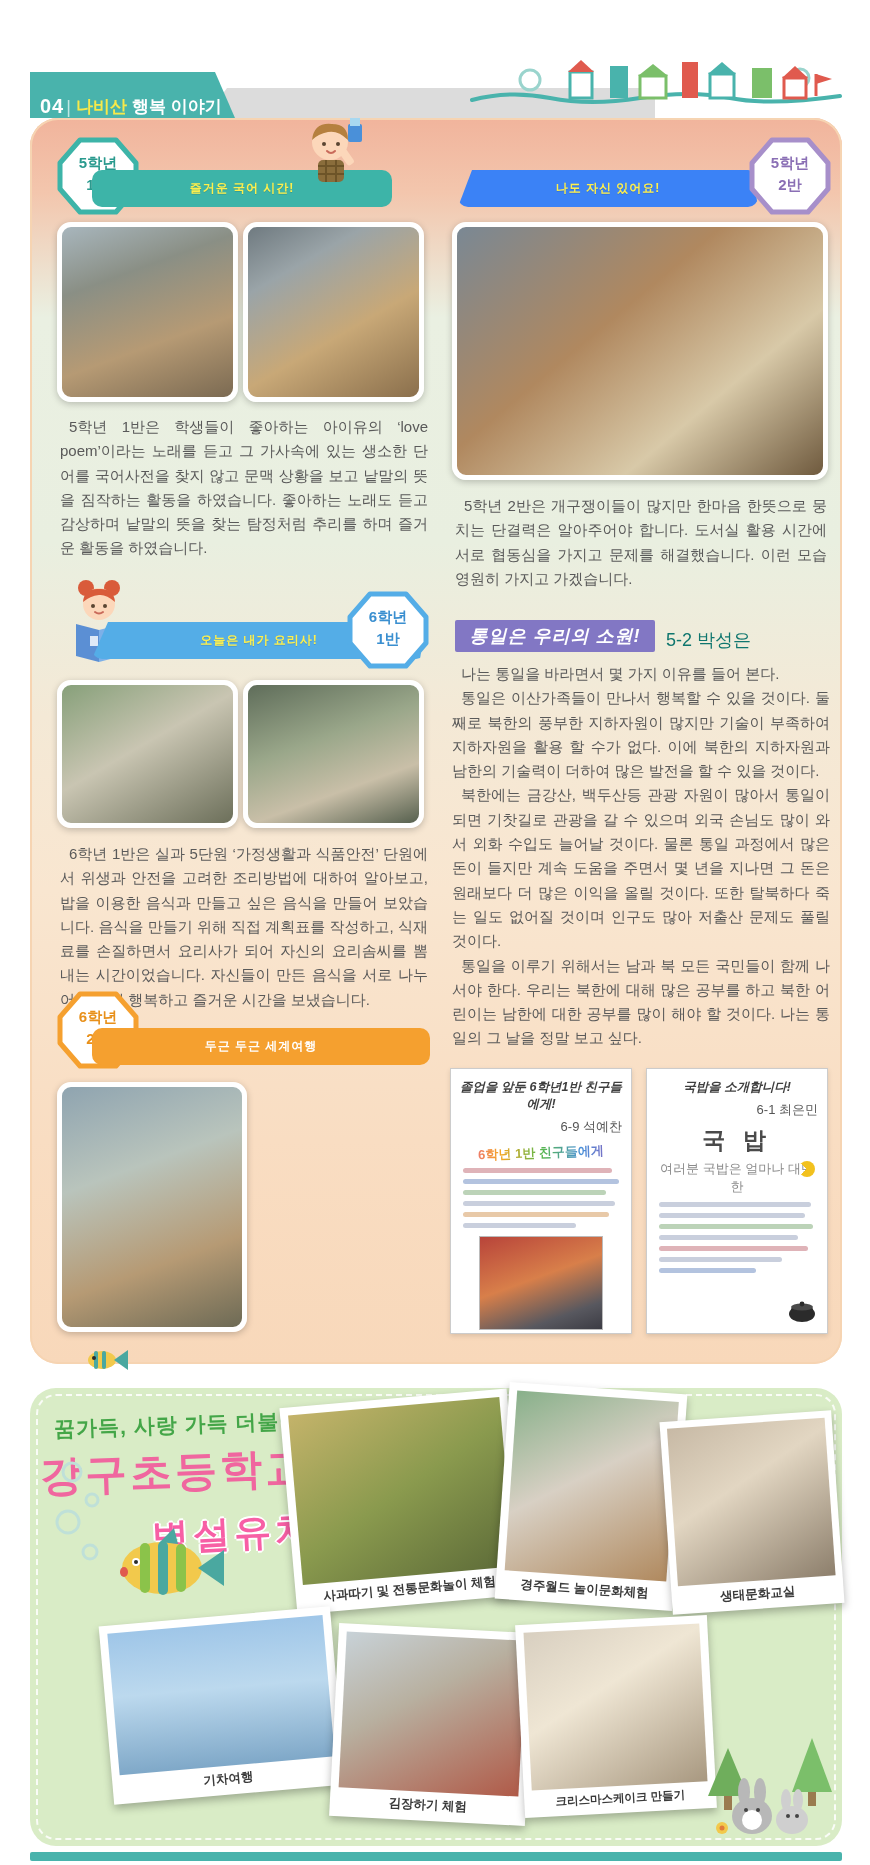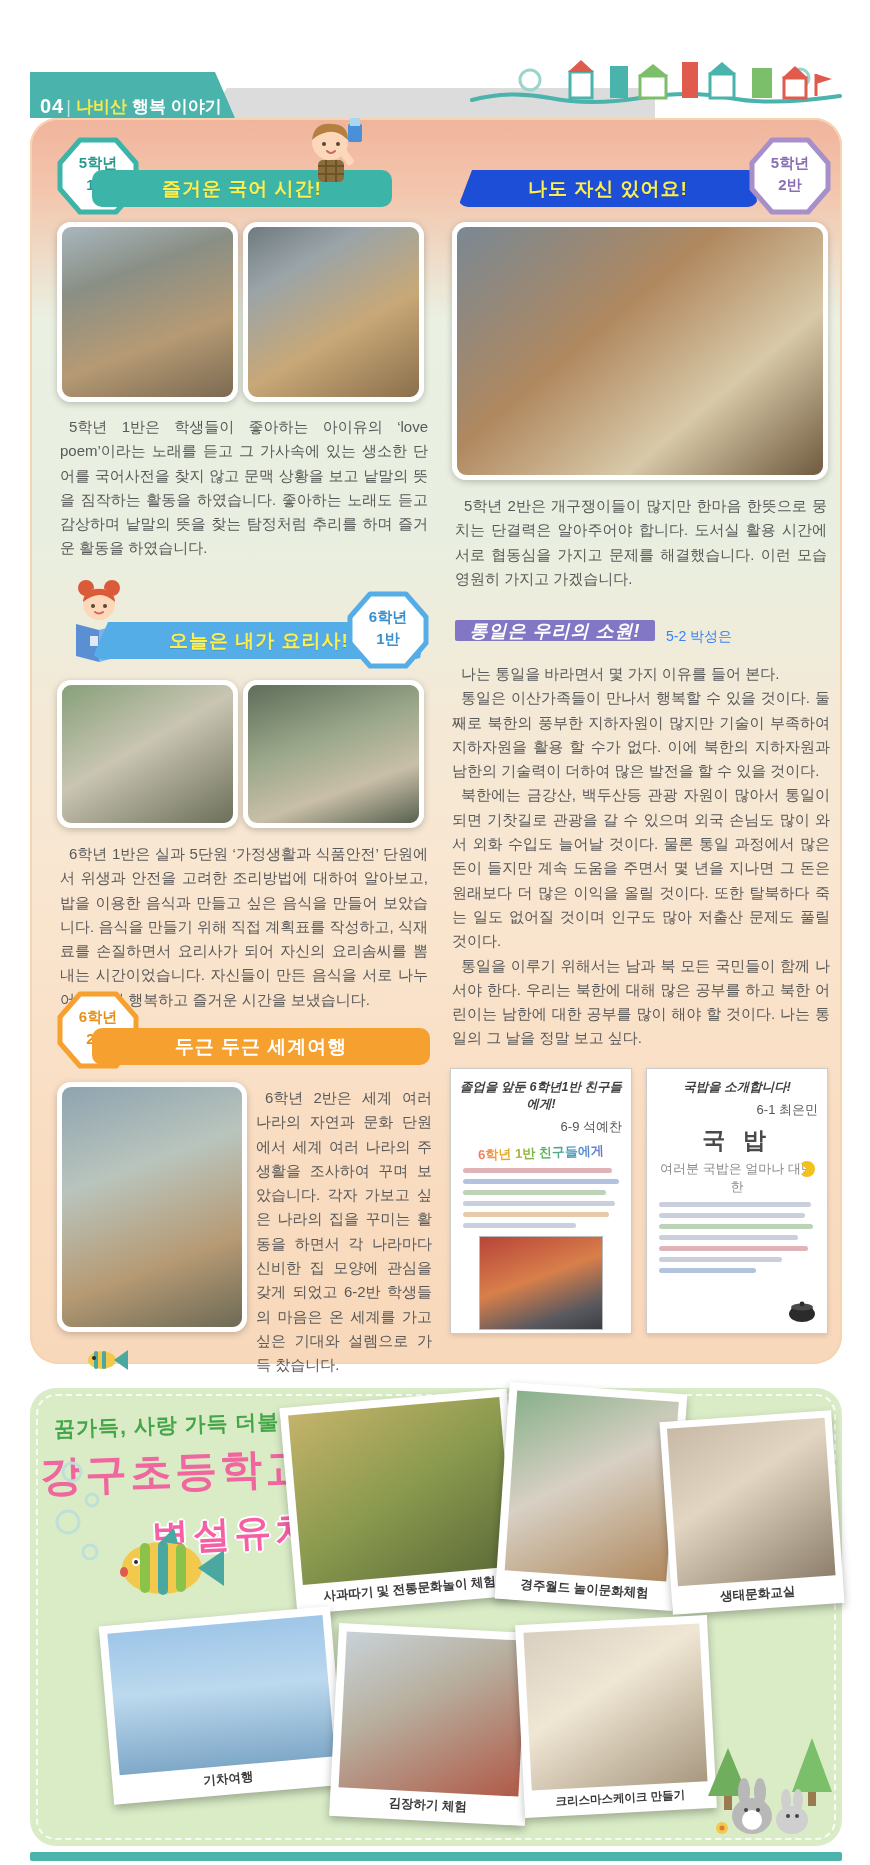--- a/index.html
+++ b/index.html
@@ -25,36 +25,36 @@
     box-shadow:0 0 0 2px #f6d4b2 inset;}
 
   
   .badge{width:84px;height:80px;}
   .badge svg{position:absolute;left:0;top:0;}
   .badge .btxt{position:absolute;left:0;top:16px;width:100%;text-align:center;
                font-weight:bold;font-size:15px;line-height:1.45;}
 
   
   .banner{height:37px;border-radius:10px;display:flex;align-items:center;justify-content:center;
-          font-weight:bold;font-size:19px;letter-spacing:1px;text-align:center;}
+          font-weight:bold;font-size:12px;letter-spacing:1px;text-align:center;}
   .banner.yellow-text{color:#fdef4d;text-shadow:0 1px 0 rgba(0,0,0,.12);}
   .banner.white-text{color:#ffffff;}
 
   
   .photo{border:5px solid #ffffff;border-radius:14px;box-shadow:0 2px 7px rgba(0,0,0,.22);
          box-sizing:border-box;}
 
   .para{font-size:15px;line-height:1.62;color:#595959;text-align:justify;}
   .para p{margin:0;text-indent:9px;}
 
   
   .uni-label{background:#8277c4;color:#ffffff;font-weight:bold;font-style:italic;
              font-size:18px;display:flex;align-items:center;justify-content:center;
              border-radius:2px;letter-spacing:1px;}
-  .uni-author{font-size:14px;color:#3b82f6;text-align:center;}
+  .uni-author{font-size:18px;color:#0f766e;text-align:center;}
 
   
   .card{background:#ffffff;border:1px solid #cccccc;box-sizing:border-box;padding:10px 9px;
         box-shadow:0 2px 5px rgba(0,0,0,.12);}
   .card .ctitle{font-size:12.5px;font-weight:bold;color:#3f3f3f;text-align:center;font-style:italic;}
   .card .cauthor{font-size:13px;color:#555;text-align:right;margin-top:5px;}
   .rainbow{display:block;text-align:center;font-weight:bold;font-size:13px;margin-top:8px;
            background:linear-gradient(90deg,#e85aa0,#f5a623,#59b84b,#4a90d9,#9b59b6);
            -webkit-background-clip:text;background-clip:text;color:transparent;transform:rotate(-2deg);}
   .headline-gukbap{display:block;text-align:center;font-weight:bold;font-size:23px;color:#4a4a4a;
@@ -155,38 +155,38 @@
     <rect x="20" y="44" width="26" height="22" rx="5" fill="#8a6d3b"></rect>
     <path d="M20 50 h26 M20 58 h26 M28 44 v22 M38 44 v22" stroke="#6d5428" stroke-width="2"></path>
     <rect x="44" y="30" width="8" height="20" rx="3" fill="#fcd7ba" transform="rotate(-35 48 40)"></rect>
   </svg>
   <div class="abs photo f-class1" style="left:57px;top:222px;width:181px;height:180px;"></div>
   <div class="abs photo f-class2" style="left:243px;top:222px;width:181px;height:180px;"></div>
   <div class="abs para" style="left:60px;top:415px;width:368px;">
     <p>5학년 1반은 학생들이 좋아하는 아이유의 ‘love poem’이라는 노래를 듣고 그 가사속에 있는 생소한 단어를 국어사전을 찾지 않고 문맥 상황을 보고 낱말의 뜻을 짐작하는 활동을 하였습니다. 좋아하는 노래도 듣고 감상하며 낱말의 뜻을 찾는 탐정처럼 추리를 하며 즐거운 활동을 하였습니다.</p>
   </div>
 
-  <div class="abs banner yellow-text" style="left:458px;top:170px;width:300px;background:#1d4ed8;clip-path:polygon(14px 0,calc(100% - 6px) 0,100% 100%,0 100%);">
+  <div class="abs banner yellow-text" style="left:458px;top:170px;width:300px;background:#3b82f6;clip-path:polygon(14px 0,calc(100% - 6px) 0,100% 100%,0 100%);">
     <span>나도 자신 있어요!</span>
   </div>
   <div class="abs badge" style="left:748px;top:136px;">
     <svg width="84" height="80" viewBox="0 0 84 80">
         <polygon points="24,4 60,4 80,27 80,53 60,76 24,76 4,53 4,27" fill="#ffffff" stroke="#a78fca" stroke-width="5" stroke-linejoin="round"></polygon>
       </svg>
     <div class="btxt" style="color:#8a6fb5;">
       <span>5학년</span><br>
       <span>2반</span>
     </div>
   </div>
   <div class="abs photo f-library" style="left:452px;top:222px;width:376px;height:258px;"></div>
   <div class="abs para" style="left:455px;top:494px;width:372px;">
     <p>5학년 2반은 개구쟁이들이 많지만 한마음 한뜻으로 뭉치는 단결력은 알아주어야 합니다. 도서실 활용 시간에 서로 협동심을 가지고 문제를 해결했습니다. 이런 모습 영원히 가지고 가겠습니다.</p>
   </div>
 
-  <div class="abs uni-label" style="left:455px;top:620px;width:200px;height:21px;">
+  <div class="abs uni-label" style="left:455px;top:620px;width:200px;height:32px;">
     <span>통일은 우리의 소원!</span>
   </div>
   <div class="abs uni-author" style="left:666px;top:628px;">
     <span>5-2 박성은</span>
   </div>
   <div class="abs para" style="left:452px;top:662px;width:378px;">
     <p>나는 통일을 바라면서 몇 가지 이유를 들어 본다.</p>
     <p>통일은 이산가족들이 만나서 행복할 수 있을 것이다. 둘째로 북한의 풍부한 지하자원이 많지만 기술이 부족하여 지하자원을 활용 할 수가 없다. 이에 북한의 지하자원과 남한의 기술력이 더하여 많은 발전을 할 수 있을 것이다.</p>
     <p>북한에는 금강산, 백두산등 관광 자원이 많아서 통일이 되면 기찻길로 관광을 갈 수 있으며 외국 손님도 많이 와서 외화 수입도 늘어날 것이다. 물론 통일 과정에서 많은 돈이 들지만 계속 도움을 주면서 몇 년을 지나면 그 돈은 원래보다 더 많은 이익을 올릴 것이다. 또한 탈북하다 죽는 일도 없어질 것이며 인구도 많아 저출산 문제도 풀릴 것이다.</p>
     <p>통일을 이루기 위해서는 남과 북 모든 국민들이 함께 나서야 한다. 우리는 북한에 대해 많은 공부를 하고 북한 어린이는 남한에 대한 공부를 많이 해야 할 것이다. 나는 통일의 그 날을 정말 보고 싶다.</p>
@@ -228,23 +228,20 @@
       </svg>
     <div class="btxt" style="color:#e8901a;">
       <span>6학년</span><br>
       <span>2반</span>
     </div>
   </div>
   <div class="abs banner white-text" style="left:92px;top:1028px;width:338px;background:#f5a02f;">
     <span>두근 두근 세계여행</span>
   </div>
   <div class="abs photo f-class3" style="left:57px;top:1082px;width:190px;height:250px;"></div>
-  <div class="abs para" style="left:256px;top:1086px;width:176px;">
-    <p>6학년 2반은 세계 여러 나라의 자연과 문화 단원에서 세계 여러 나라의 주생활을 조사하여 꾸며 보았습니다. 각자 가보고 싶은 나라의 집을 꾸미는 활동을 하면서 각 나라마다 신비한 집 모양에 관심을 갖게 되었고 6-2반 학생들의 마음은 온 세계를 가고 싶은 기대와 설렘으로 가득 찼습니다.</p>
-  </div>
 
   <div class="abs card" style="left:450px;top:1068px;width:182px;height:266px;">
     <div class="ctitle">졸업을 앞둔 6학년1반 친구들에게!</div>
     <div class="cauthor">6-9 석예찬</div>
     <span class="rainbow">6학년 1반 친구들에게</span>
     <div class="scr r" style="width:92%;"></div>
     <div class="scr b" style="width:96%;"></div>
     <div class="scr g" style="width:88%;"></div>
     <div class="scr" style="width:94%;"></div>
     <div class="scr o" style="width:90%;"></div>

